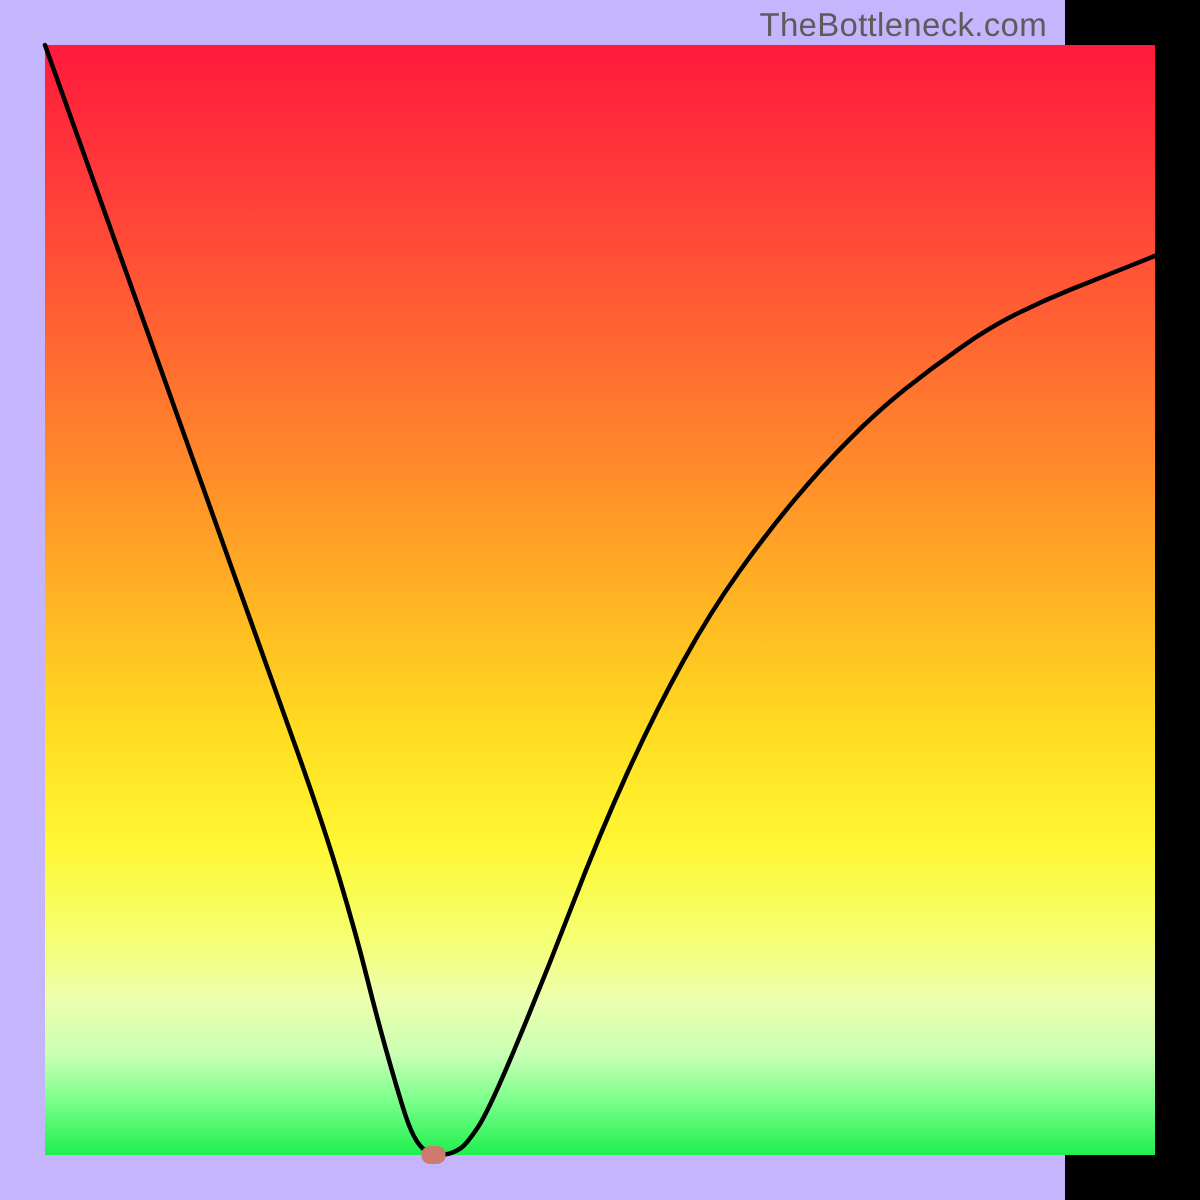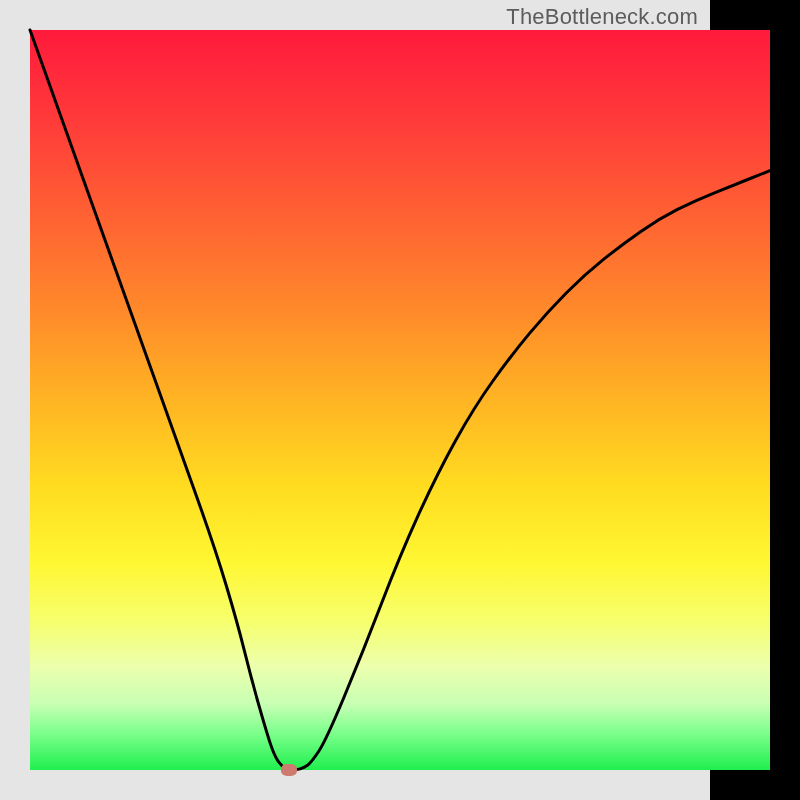--- a/index.html
+++ b/index.html
@@ -8,21 +8,21 @@
     width: 800px;
     height: 800px;
     overflow: hidden;
     background: #000;
     font-family: Arial, Helvetica, sans-serif;
   }
   .frame {
     position: relative;
     width: 710px;
     height: 800px;
-    background: #e5e5e5;
+    background: #c4b5fd;
     text-align: center;
   }
   .plot-area {
     position: absolute;
     left: 30px;
     top: 30px;
     width: 740px;
     height: 740px;
     
     background: linear-gradient(to bottom,

